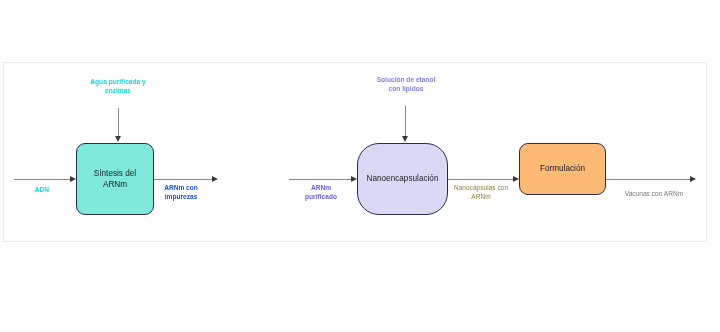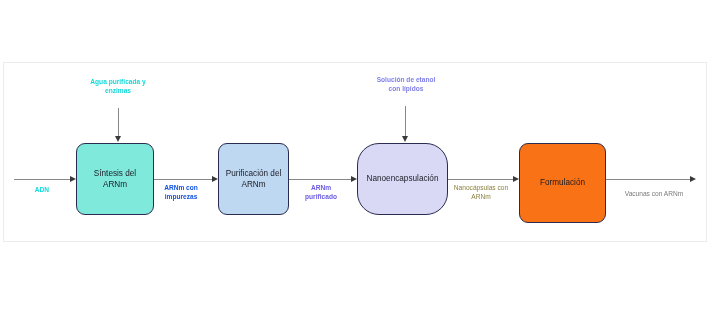--- a/index.html
+++ b/index.html
@@ -51,21 +51,21 @@
     font-weight: 400;
     line-height: 1.35;
     padding: 2px 4px;
     box-shadow: 0 0 0 0 rgba(0,0,0,0);
   }
   .node-label { display: block; }
 
   #node-sintesis      { left: 76px;  top: 143px; width: 78px;  height: 72px; background: #7FEADB; }
   #node-purificacion  { left: 218px; top: 143px; width: 71px;  height: 72px; background: #BDD8F0; }
   #node-nanoencap     { left: 357px; top: 143px; width: 91px;  height: 72px; background: #D9D9F5; border-radius: 22px; }
-  #node-formulacion   { left: 519px; top: 143px; width: 87px;  height: 80px; background: #f97316; }
+  #node-formulacion   { left: 519px; top: 143px; width: 87px;  height: 52px; background: #fdba74; }
 
   
   .hline {
     position: absolute;
     height: 1px;
     background: #888888;
     top: 179px;
   }
   .vline {
     position: absolute;
@@ -161,24 +161,20 @@
   <div class="arrowhead-d" id="input-agua-head"></div>
 
   <div class="vline" id="input-etanol-line"></div>
   <div class="arrowhead-d" id="input-etanol-head"></div>
 
   <div class="node" id="node-sintesis">
     <span class="node-label">Síntesis del
 ARNm</span>
   </div>
 
-  <div class="node" id="node-purificacion">
-    <span class="node-label">Purificación del
-ARNm</span>
-  </div>
 
   <div class="node" id="node-nanoencap">
     <span class="node-label">Nanoencapsulación</span>
   </div>
 
   <div class="node" id="node-formulacion">
     <span class="node-label">Formulación</span>
   </div>
 
   <div class="edge-label" id="label-dna">ADN</div>

